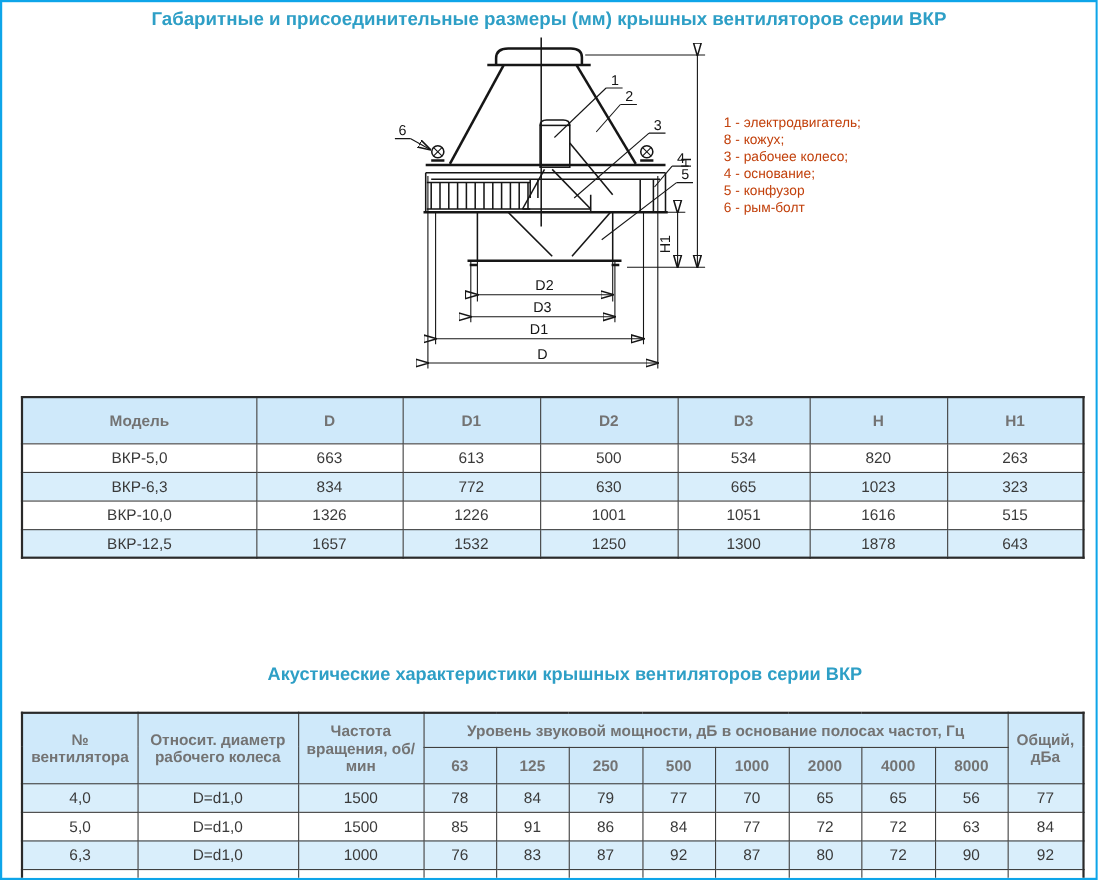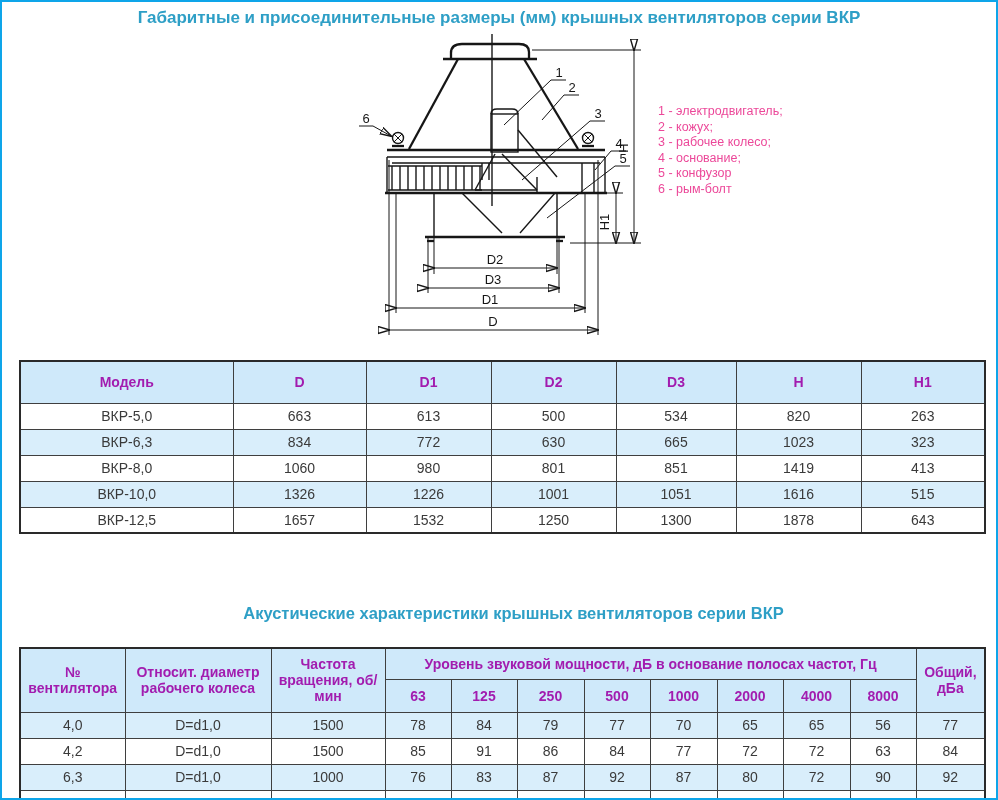--- a/index.html
+++ b/index.html
@@ -19,32 +19,32 @@
   
   .drawing { position:absolute; left:330px; top:28px; }
   .drawing line, .drawing path, .drawing rect, .drawing circle {
     stroke:#161616; fill:none; stroke-width:1.4; stroke-linecap:butt;
   }
   .drawing .thick { stroke-width:2.3; }
   .drawing .thin  { stroke-width:1; }
   .drawing text { fill:#161616; font-size:13px; font-family:"Liberation Sans",sans-serif; stroke:none; }
   .legend {
     position:absolute; left:656px; top:102px;
-    font-size:12.5px; line-height:15.5px; color:#ec4899;
+    font-size:12.5px; line-height:15.5px; color:#c2410c;
   }
 
   
   table {
     position:absolute; left:17px; width:965px;
     border-collapse:collapse; table-layout:fixed;
     border:2px solid #2a2a2a;
   }
   th,td { border:1px solid #3f3f3f; text-align:center; vertical-align:middle; }
   td { font-size:14px; color:#3a3a3a; height:26px; padding:1px 2px; }
-  th { background:#cfe9fa; color:#a21caf; font-size:14px; font-weight:bold; padding:2px 3px; }
+  th { background:#cfe9fa; color:#737373; font-size:14px; font-weight:bold; padding:2px 3px; }
 
   .dim-table { top:358px; }
   .dim-table thead th { height:42px; }
   .dim-table tbody tr:nth-child(even) td { background:#d9eefb; }
 
   .ac-table { top:645px; }
   .ac-table thead tr.group-row th { height:31px; }
   .ac-table thead tr.freq-row th { height:33px; }
   .ac-table tbody tr:nth-child(odd) td { background:#d9eefb; }
   .ac-table td.stub { height:14px; background:#fff !important; border-top:1px solid #3f3f3f; }
@@ -173,21 +173,21 @@
     <text x="227" y="47" text-anchor="middle">1</text>
     <text x="240" y="62" text-anchor="middle">2</text>
     <text x="266" y="88" text-anchor="middle">3</text>
     <text x="287" y="118" text-anchor="middle">4</text>
     <text x="291" y="133" text-anchor="middle">5</text>
     <text x="34" y="93" text-anchor="middle">6</text>
   </svg>
 
   <div class="legend">
       <div>1 - электродвигатель;</div>
-      <div>2 - кожух;</div>
+      <div>8 - кожух;</div>
       <div>3 - рабочее колесо;</div>
       <div>4 - основание;</div>
       <div>5 - конфузор</div>
       <div>6 - рым-болт</div>
     </div>
 
   <table class="dim-table">
     <colgroup>
       <col style="width:213px">
         <col style="width:133px">
@@ -219,29 +219,20 @@
           <td>263</td>
         </tr>
         <tr>
           <td>ВКР-6,3</td>
           <td>834</td>
           <td>772</td>
           <td>630</td>
           <td>665</td>
           <td>1023</td>
           <td>323</td>
-        </tr>
-        <tr>
-          <td>ВКР-8,0</td>
-          <td>1060</td>
-          <td>980</td>
-          <td>801</td>
-          <td>851</td>
-          <td>1419</td>
-          <td>413</td>
         </tr>
         <tr>
           <td>ВКР-10,0</td>
           <td>1326</td>
           <td>1226</td>
           <td>1001</td>
           <td>1051</td>
           <td>1616</td>
           <td>515</td>
         </tr>
@@ -302,21 +293,21 @@
           <td>84</td>
           <td>79</td>
           <td>77</td>
           <td>70</td>
           <td>65</td>
           <td>65</td>
           <td>56</td>
           <td>77</td>
         </tr>
         <tr>
-          <td>4,2</td>
+          <td>5,0</td>
           <td>D=d1,0</td>
           <td>1500</td>
           <td>85</td>
           <td>91</td>
           <td>86</td>
           <td>84</td>
           <td>77</td>
           <td>72</td>
           <td>72</td>
           <td>63</td>

